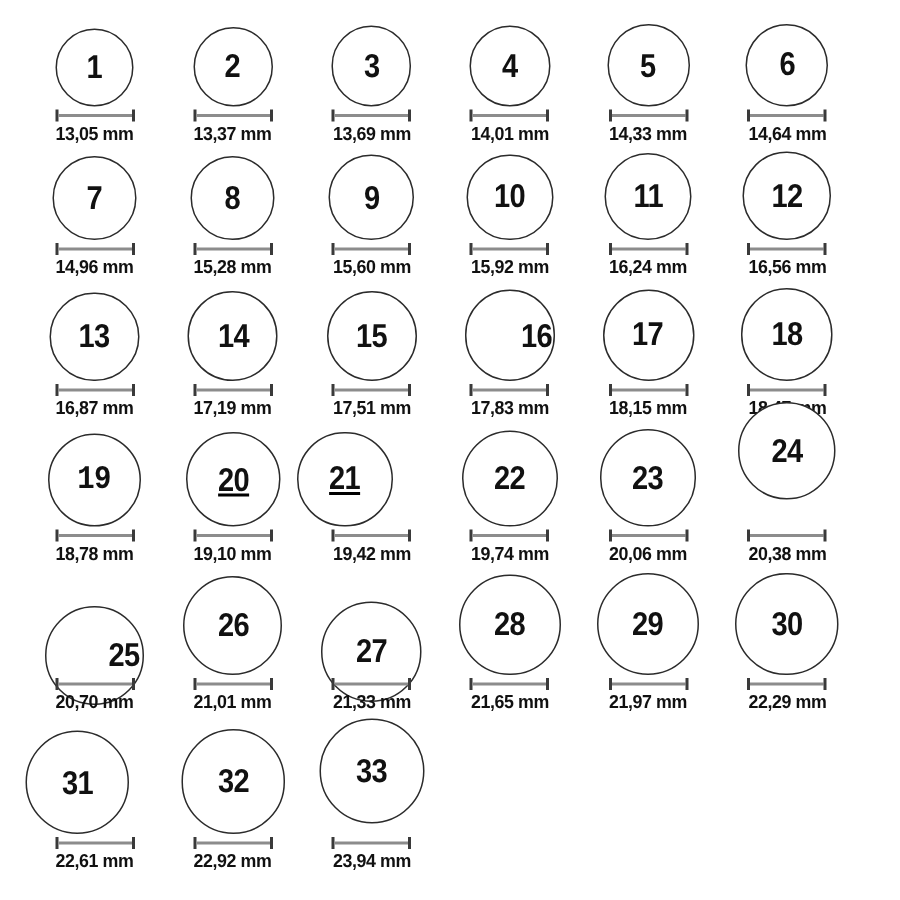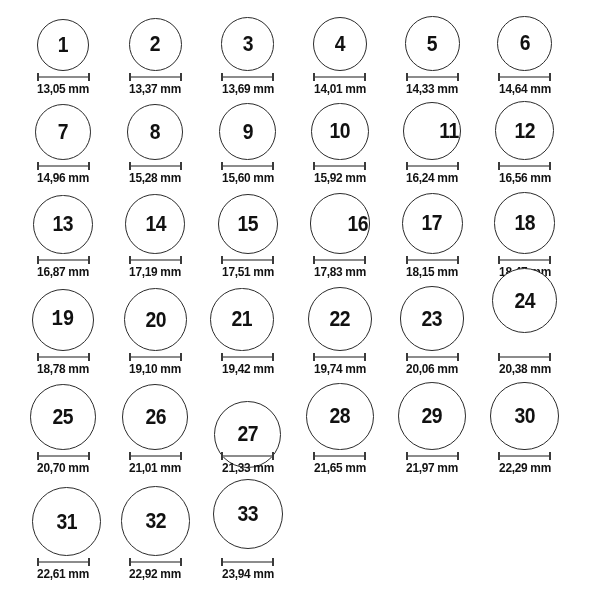--- a/index.html
+++ b/index.html
@@ -182,21 +182,21 @@
     </div>
     <div class="measure" style="left: 313.4px; top: 162px;">
       <span class="tick"></span>
       <span class="mline"></span>
       <span class="tick"></span>
     </div>
     <div class="label" style="left: 293.9px; top: 172px;">15,92 mm</div>
   </div>
 
   <div class="cell">
-    <div class="circle" style="width: 58px; height: 58px; left: 403.2px; top: 102px; justify-content: flex-end;">
+    <div class="circle" style="width: 58px; height: 58px; left: 403.2px; top: 102px;">
       <span class="num">11</span>
     </div>
     <div class="measure" style="left: 405.7px; top: 162px;">
       <span class="tick"></span>
       <span class="mline"></span>
       <span class="tick"></span>
     </div>
     <div class="label" style="left: 386.2px; top: 172px;">16,24 mm</div>
   </div>
 
@@ -290,33 +290,33 @@
     </div>
     <div class="measure" style="left: 36.5px; top: 353px;">
       <span class="tick"></span>
       <span class="mline"></span>
       <span class="tick"></span>
     </div>
     <div class="label" style="left: 17px; top: 363px;">18,78 mm</div>
   </div>
 
   <div class="cell">
-    <div class="circle" style="width: 62.95px; height: 62.95px; left: 123.825px; top: 288.05px;">
+    <div class="circle" style="width: 62.95px; height: 62.95px; left: 123.825px; top: 288.05px; text-decoration: underline;">
       <span class="num">20</span>
     </div>
     <div class="measure" style="left: 128.8px; top: 353px;">
       <span class="tick"></span>
       <span class="mline"></span>
       <span class="tick"></span>
     </div>
     <div class="label" style="left: 109.3px; top: 363px;">19,10 mm</div>
   </div>
 
   <div class="cell">
-    <div class="circle" style="width: 63.5px; height: 63.5px; left: 210px; top: 287.5px;">
+    <div class="circle" style="width: 63.5px; height: 63.5px; left: 198px; top: 287.5px; text-decoration: underline;">
       <span class="num">21</span>
     </div>
     <div class="measure" style="left: 221.1px; top: 353px;">
       <span class="tick"></span>
       <span class="mline"></span>
       <span class="tick"></span>
     </div>
     <div class="label" style="left: 201.6px; top: 363px;">19,42 mm</div>
   </div>
 
@@ -350,21 +350,21 @@
     </div>
     <div class="measure" style="left: 498px; top: 353px;">
       <span class="tick"></span>
       <span class="mline"></span>
       <span class="tick"></span>
     </div>
     <div class="label" style="left: 478.5px; top: 363px;">20,38 mm</div>
   </div>
 
   <div class="cell">
-    <div class="circle" style="width: 65.7px; height: 65.7px; left: 30.15px; top: 384px;">
+    <div class="circle" style="width: 65.7px; height: 65.7px; left: 30.15px; top: 404px; justify-content: flex-end;">
       <span class="num">25</span>
     </div>
     <div class="measure" style="left: 36.5px; top: 452px;">
       <span class="tick"></span>
       <span class="mline"></span>
       <span class="tick"></span>
     </div>
     <div class="label" style="left: 17px; top: 462px;">20,70 mm</div>
   </div>
 
@@ -422,21 +422,21 @@
     </div>
     <div class="measure" style="left: 498px; top: 452px;">
       <span class="tick"></span>
       <span class="mline"></span>
       <span class="tick"></span>
     </div>
     <div class="label" style="left: 478.5px; top: 462px;">22,29 mm</div>
   </div>
 
   <div class="cell">
-    <div class="circle" style="width: 69px; height: 69px; left: 32px; top: 487px; text-align: right;">
+    <div class="circle" style="width: 69px; height: 69px; left: 17px; top: 487px; text-align: right;">
       <span class="num">31</span>
     </div>
     <div class="measure" style="left: 36.5px; top: 558px;">
       <span class="tick"></span>
       <span class="mline"></span>
       <span class="tick"></span>
     </div>
     <div class="label" style="left: 17px; top: 568px;">22,61 mm</div>
   </div>
 

